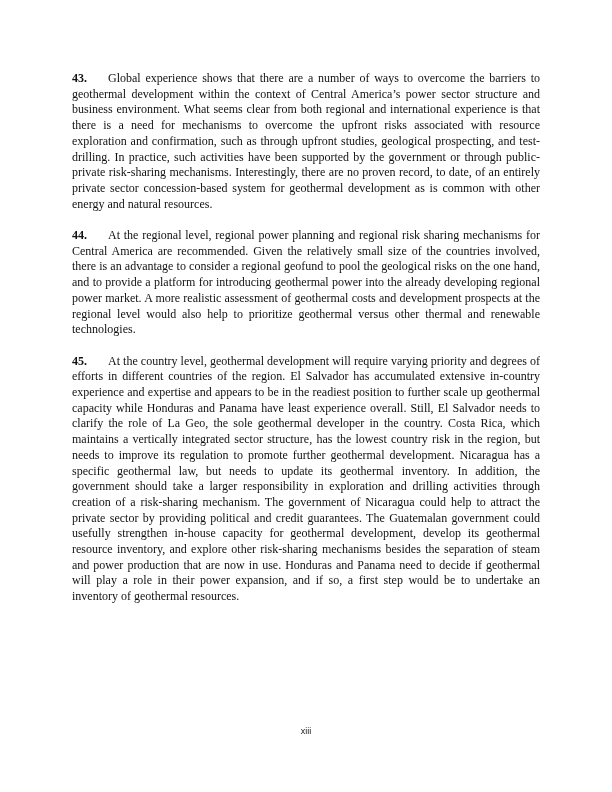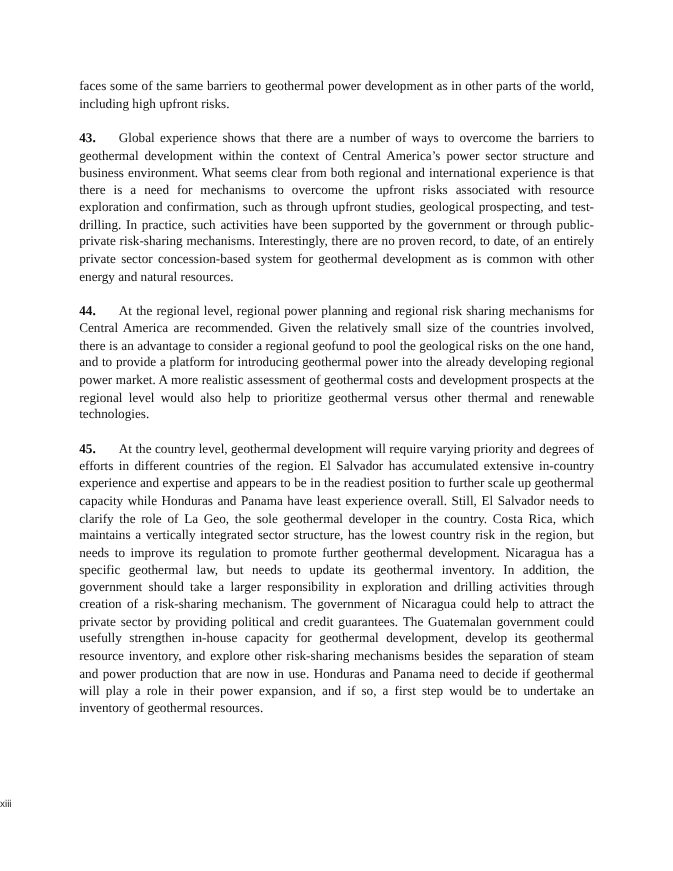--- a/index.html
+++ b/index.html
@@ -6,31 +6,28 @@
   body { width: 612px; height: 792px; position: relative; overflow: hidden; }
   .page {
     position: absolute; left: 72px; top: 71px; width: 468px;
     font-family: "Liberation Serif", serif;
     font-size: 12px; line-height: 15.7px; color: #111111;
   }
   .para { margin: 0 0 15.7px 0; text-align: justify; }
   .para .num { display: inline-block; width: 36px; font-weight: bold; }
   .page-number {
     position: absolute; left: 0; width: 612px; top: 726px;
-    font-family: "Liberation Sans", sans-serif;
+    text-align: center; font-family: "Liberation Sans", sans-serif;
     font-size: 9px; color: #222222;
   }
 </style>
 </head>
 <body>
 
 <div class="page">
-  <p class="para">
-    <span>faces some of the same barriers to geothermal power development as in other parts of the world, including high upfront risks.</span>
-  </p>
   <p class="para">
     <span class="num">43.</span><span>Global experience shows that there are a number of ways to overcome the barriers to geothermal development within the context of Central America’s power sector structure and business environment. What seems clear from both regional and international experience is that there is a need for mechanisms to overcome the upfront risks associated with resource exploration and confirmation, such as through upfront studies, geological prospecting, and test-drilling. In practice, such activities have been supported by the government or through public-private risk-sharing mechanisms. Interestingly, there are no proven record, to date, of an entirely private sector concession-based system for geothermal development as is common with other energy and natural resources.</span>
   </p>
   <p class="para">
     <span class="num">44.</span><span>At the regional level, regional power planning and regional risk sharing mechanisms for Central America are recommended. Given the relatively small size of the countries involved, there is an advantage to consider a regional geofund to pool the geological risks on the one hand, and to provide a platform for introducing geothermal power into the already developing regional power market. A more realistic assessment of geothermal costs and development prospects at the regional level would also help to prioritize geothermal versus other thermal and renewable technologies.</span>
   </p>
   <p class="para">
     <span class="num">45.</span><span>At the country level, geothermal development will require varying priority and degrees of efforts in different countries of the region. El Salvador has accumulated extensive in-country experience and expertise and appears to be in the readiest position to further scale up geothermal capacity while Honduras and Panama have least experience overall. Still, El Salvador needs to clarify the role of La Geo, the sole geothermal developer in the country. Costa Rica, which maintains a vertically integrated sector structure, has the lowest country risk in the region, but needs to improve its regulation to promote further geothermal development. Nicaragua has a specific geothermal law, but needs to update its geothermal inventory. In addition, the government should take a larger responsibility in exploration and drilling activities through creation of a risk-sharing mechanism. The government of Nicaragua could help to attract the private sector by providing political and credit guarantees. The Guatemalan government could usefully strengthen in-house capacity for geothermal development, develop its geothermal resource inventory, and explore other risk-sharing mechanisms besides the separation of steam and power production that are now in use. Honduras and Panama need to decide if geothermal will play a role in their power expansion, and if so, a first step would be to undertake an inventory of geothermal resources.</span>
   </p>
 </div>

